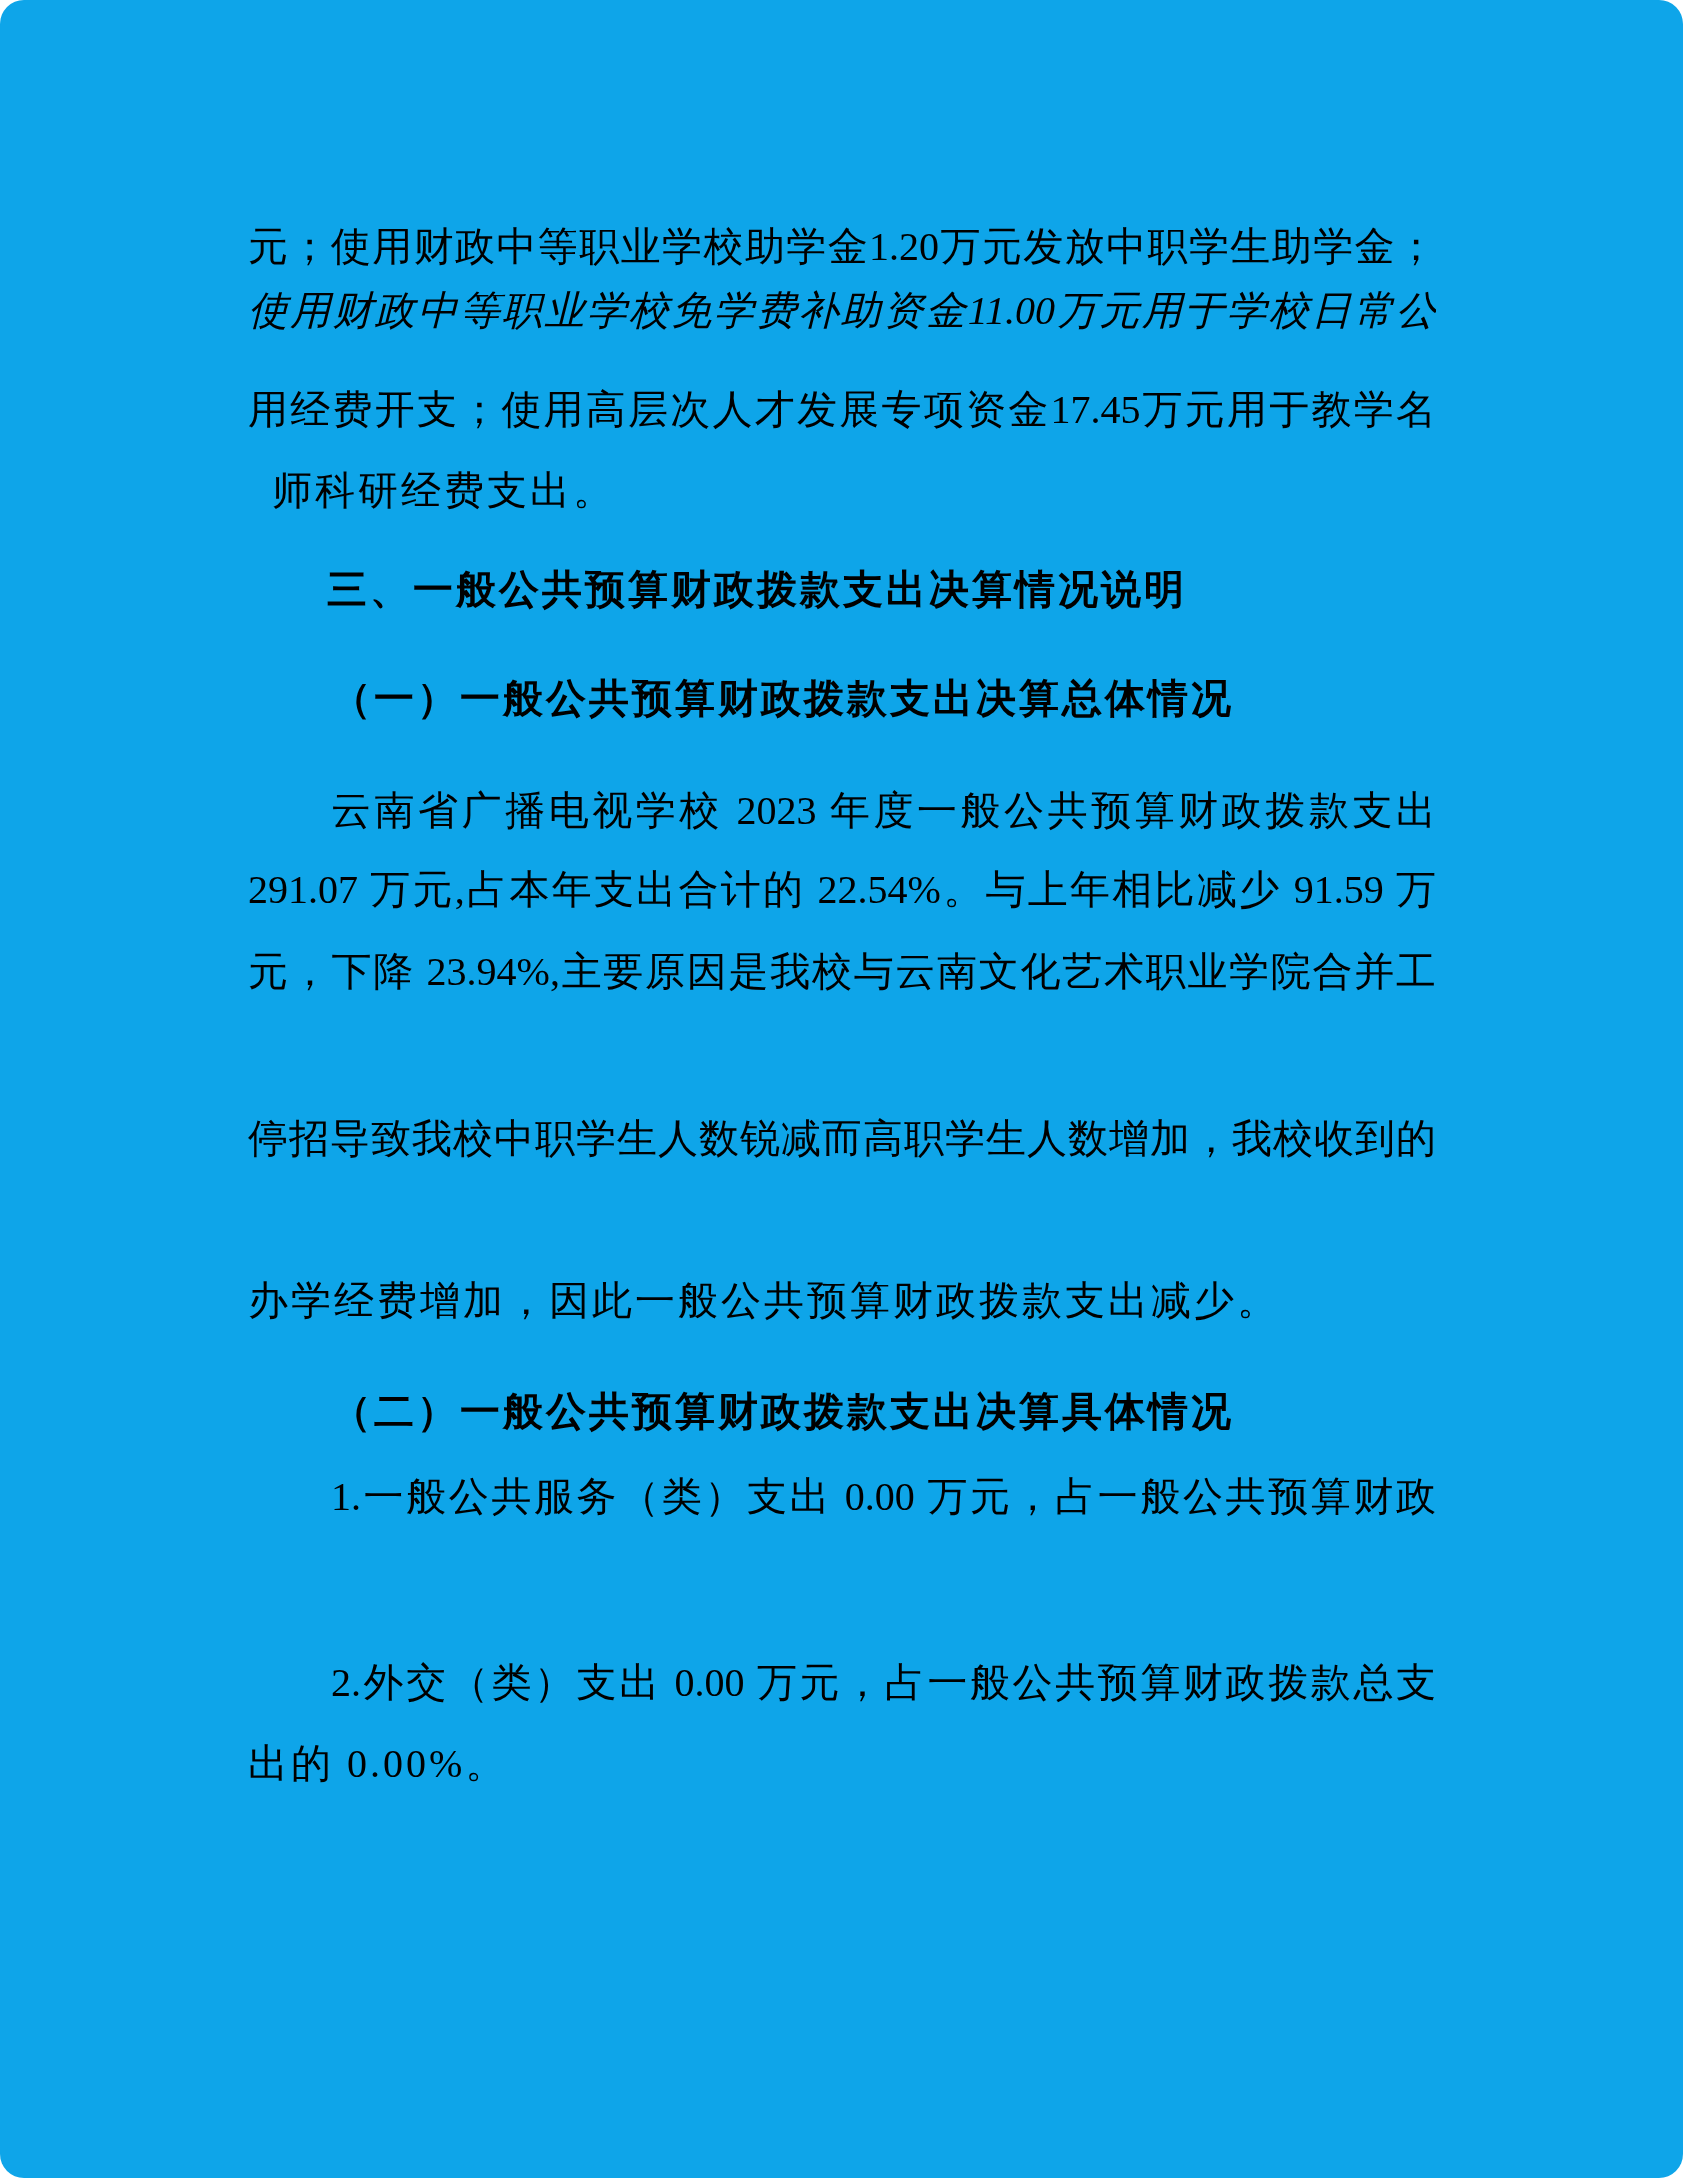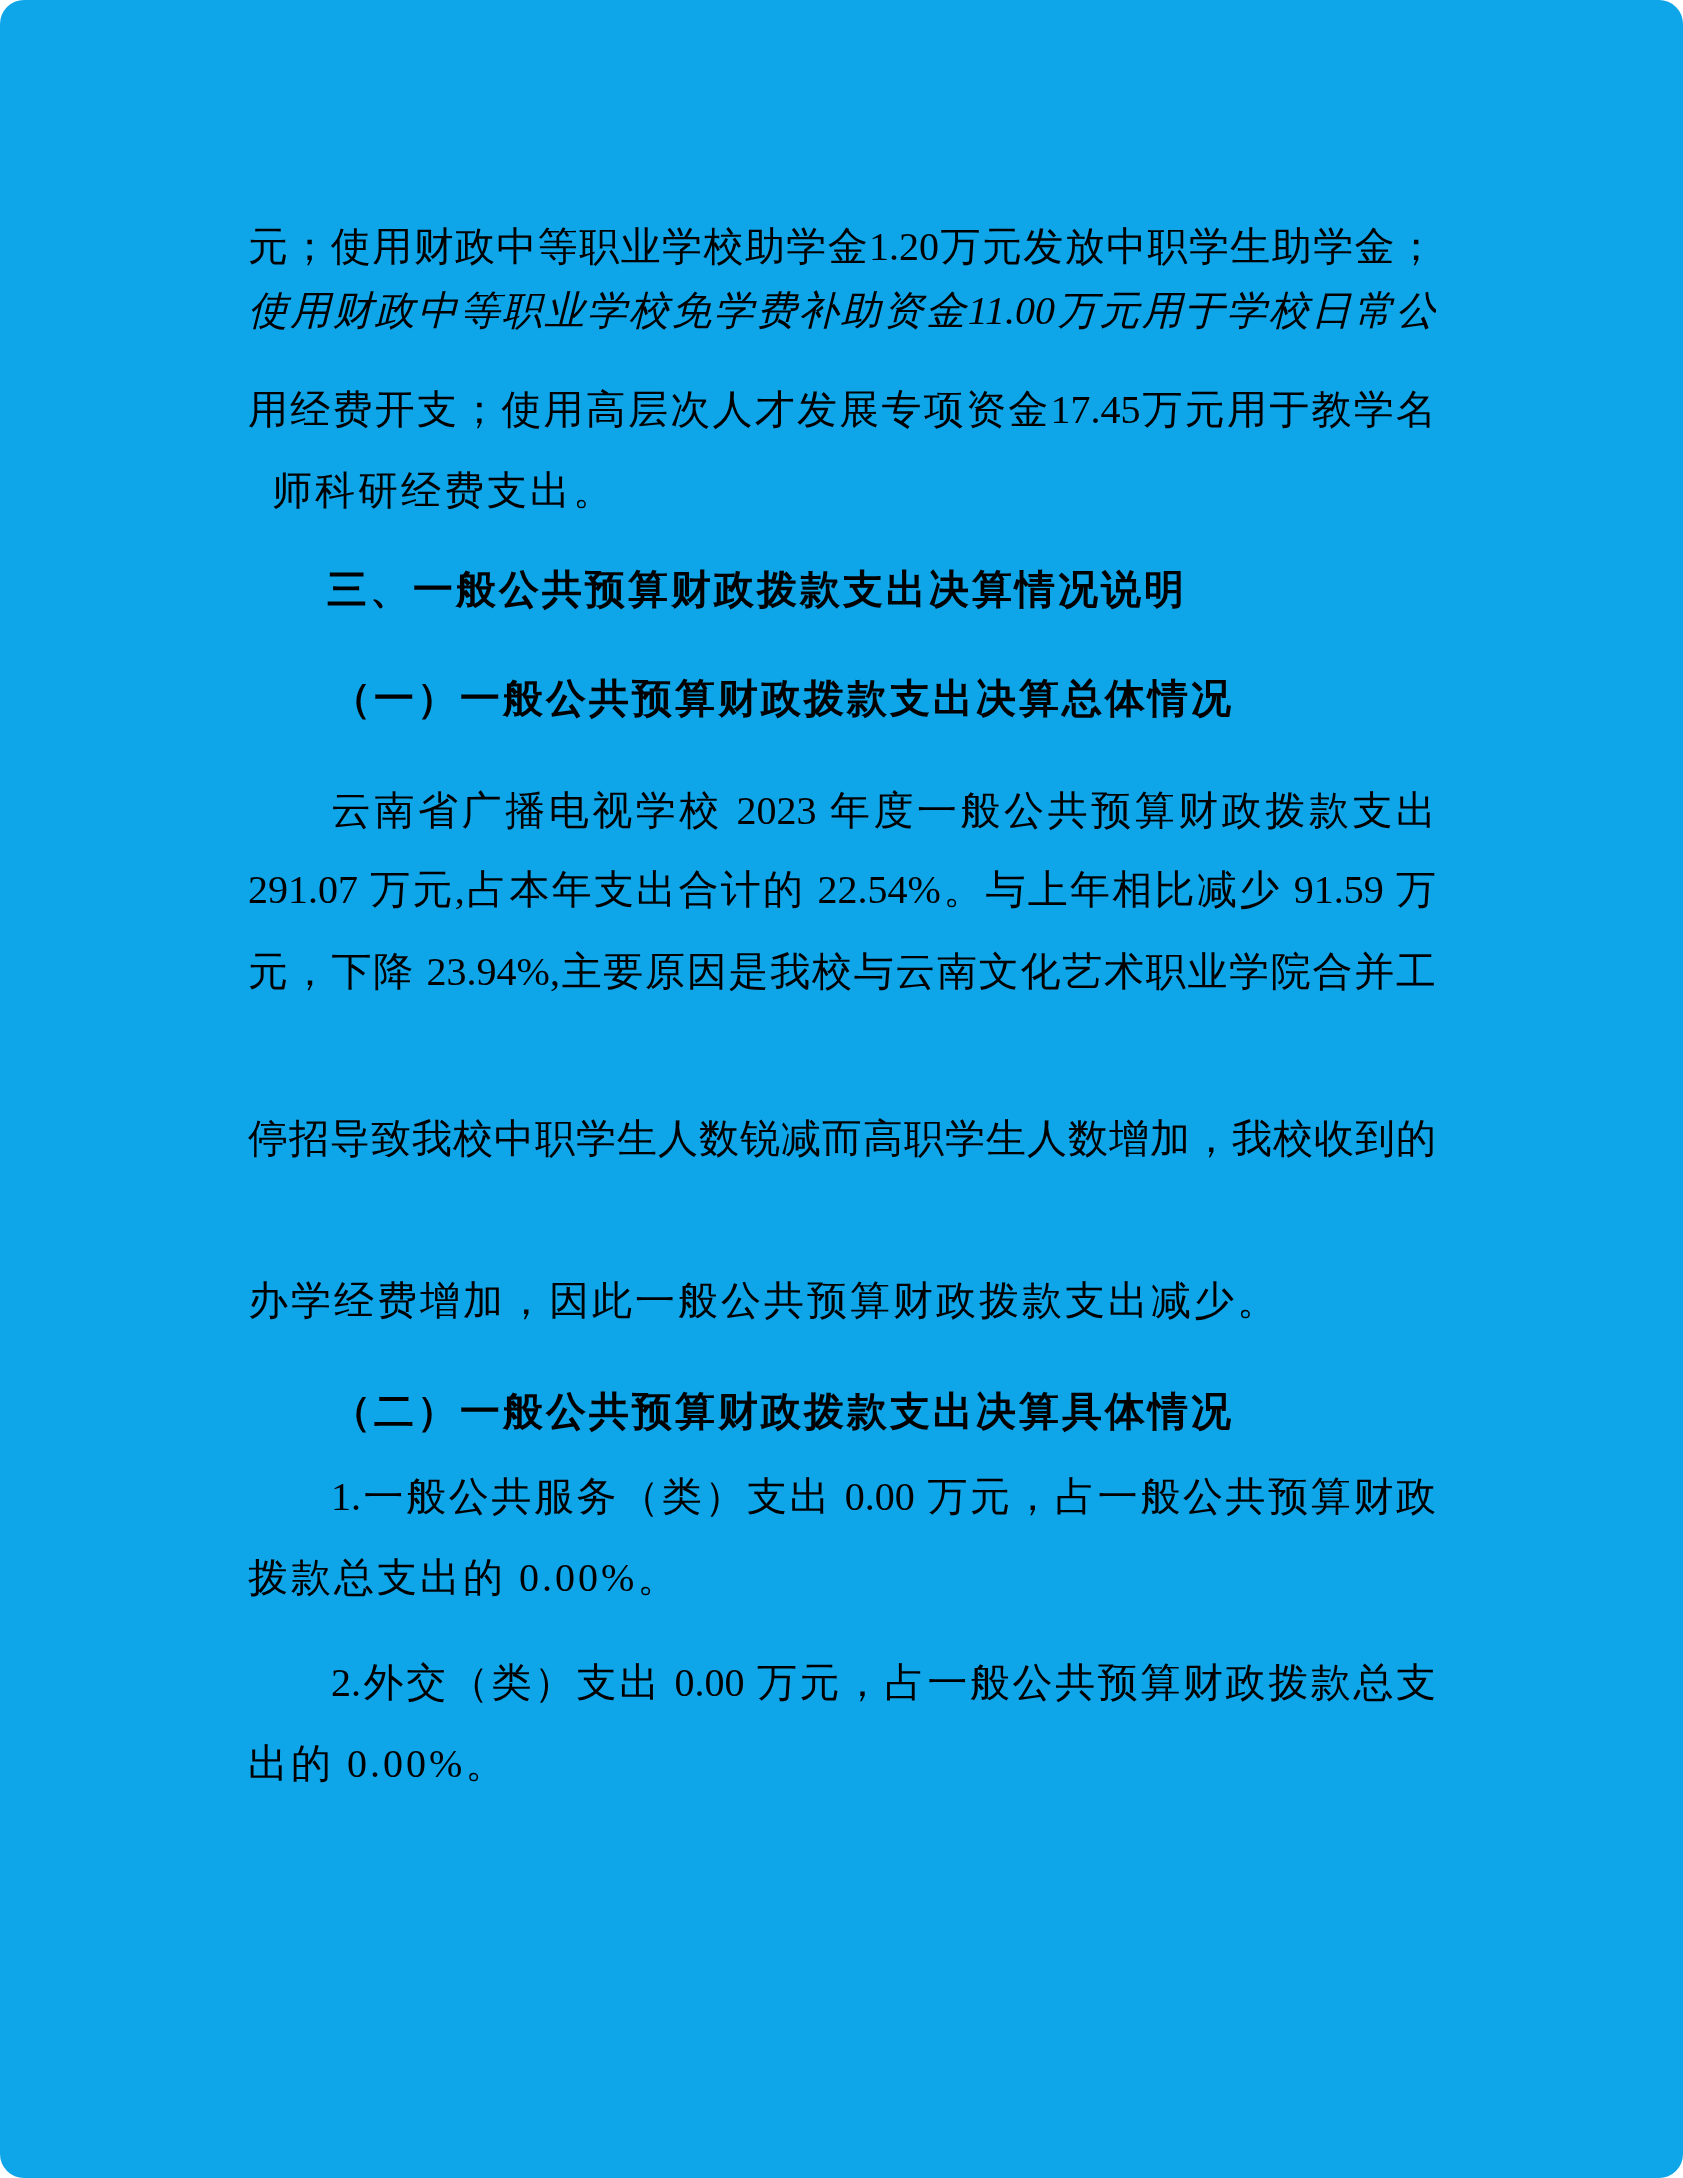--- a/index.html
+++ b/index.html
@@ -54,18 +54,17 @@
       <div class="line" style="top: 468px; left: 0px; width: 1188px; margin-left: 24px;">师科研经费支出。</div>
       <div class="line bold" style="top: 567px; left: 79px; width: 1109px;">三、一般公共预算财政拨款支出决算情况说明</div>
       <div class="line bold" style="top: 676px; left: 83px; width: 1105px;">（一）一般公共预算财政拨款支出决算总体情况</div>
       <div class="line justify" style="top: 788px; left: 83px; width: 1105px;">云南省广播电视学校 2023 年度一般公共预算财政拨款支出</div>
       <div class="line justify" style="top: 867px; left: 0px; width: 1188px;">291.07 万元,占本年支出合计的 22.54%。与上年相比减少 91.59 万</div>
       <div class="line justify" style="top: 949px; left: 0px; width: 1188px;">元，下降 23.94%,主要原因是我校与云南文化艺术职业学院合并工</div>
       <div class="line justify" style="top: 1116px; left: 0px; width: 1188px;">停招导致我校中职学生人数锐减而高职学生人数增加，我校收到的</div>
       <div class="line" style="top: 1278px; left: 0px; width: 1188px;">办学经费增加，因此一般公共预算财政拨款支出减少。</div>
       <div class="line bold" style="top: 1389px; left: 83px; width: 1105px;">（二）一般公共预算财政拨款支出决算具体情况</div>
       <div class="line justify" style="top: 1474px; left: 83px; width: 1105px;">1.一般公共服务（类）支出 0.00 万元，占一般公共预算财政</div>
-      <div class="line" style="top: 1555px; left: 0px; width: 1188px;">拨款总支出的 0.00%。</div>
       <div class="line justify" style="top: 1660px; left: 83px; width: 1105px;">2.外交（类）支出 0.00 万元，占一般公共预算财政拨款总支</div>
       <div class="line" style="top: 1741px; left: 0px; width: 1188px;">出的 0.00%。</div>
     </div>
 </div>
 
 
 </body></html>

